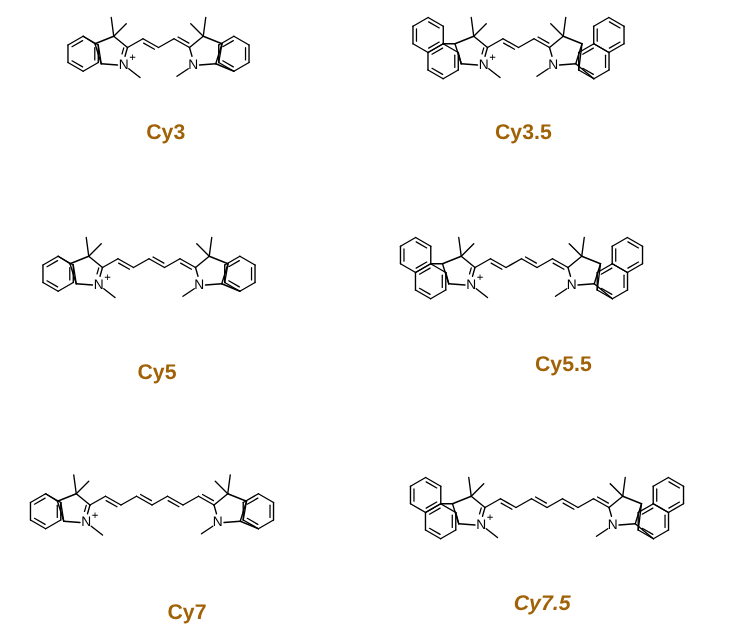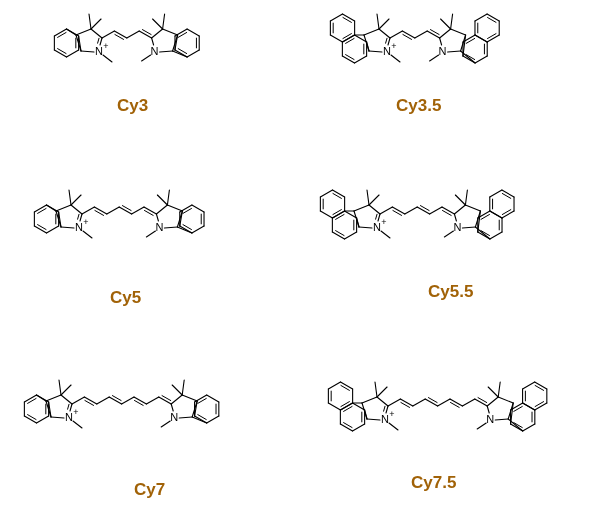--- a/index.html
+++ b/index.html
@@ -384,13 +384,13 @@
       <line x1="266.8243556529822" y1="43.00000000000001" x2="266.8243556529822" y2="29.00000000000001" stroke="#000000" stroke-width="1.1" stroke-linecap="round"></line>
       <line x1="266.8243556529822" y1="29.00000000000001" x2="254.70000000000005" y2="22" stroke="#000000" stroke-width="1.1" stroke-linecap="round"></line>
       <line x1="263.6057023050349" y1="30.37487113059644" x2="255.11865334794734" y2="25.47487113059643" stroke="#000000" stroke-width="1" stroke-linecap="round"></line>
     </svg></div>
 
 <div class="caption" style="left:117px;top:96px;">Cy3</div>
 <div class="caption" style="left:396px;top:96px;">Cy3.5</div>
 <div class="caption" style="left:110px;top:288px;">Cy5</div>
 <div class="caption" style="left:428px;top:282px;">Cy5.5</div>
 <div class="caption" style="left:107px;top:480px;margin-left:27px;">Cy7</div>
-<div class="caption" style="left:411px;top:473px;">Cy7.5</div>
+<div class="caption" style="left:411px;top:473px;font-style:italic;">Cy7.5</div>
 
 </body></html>

